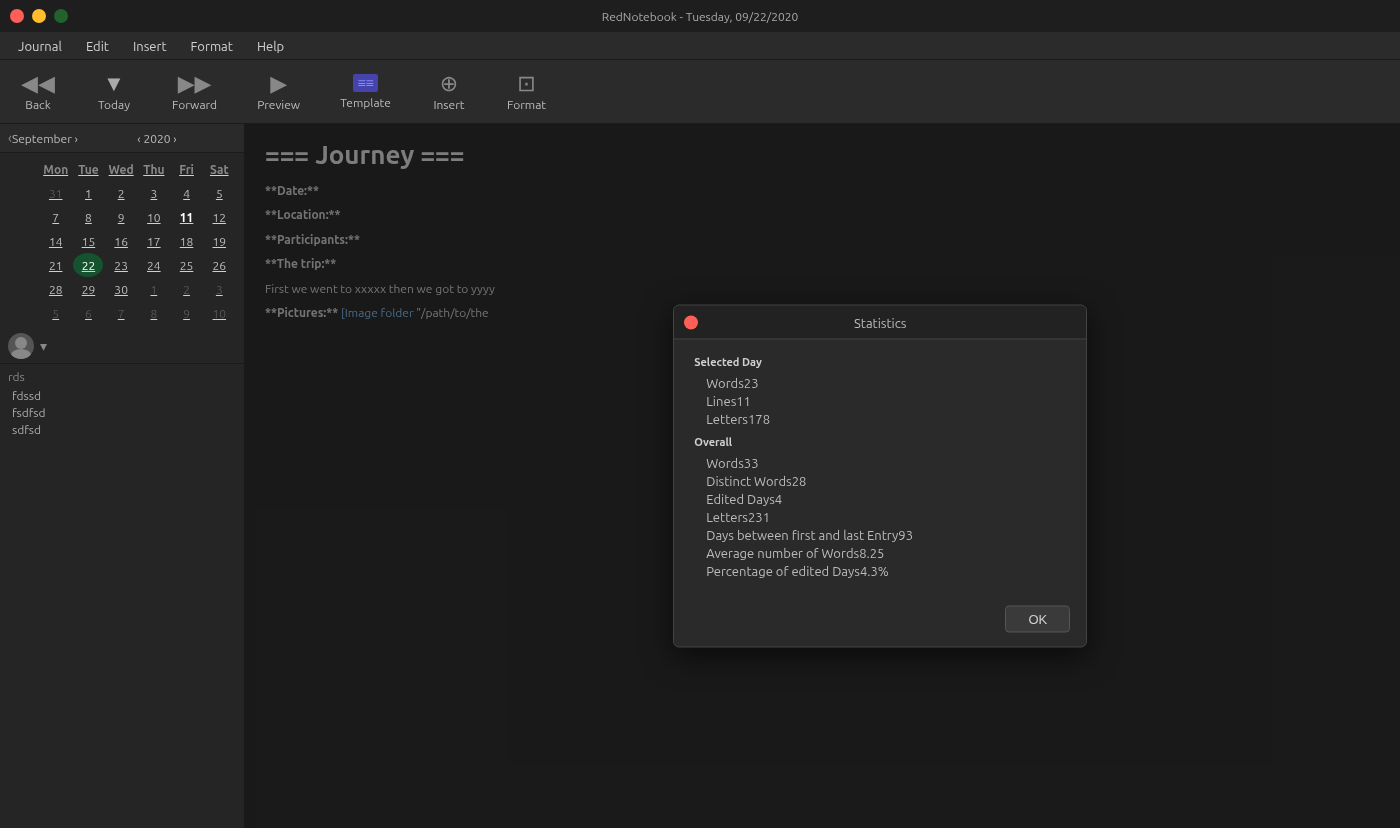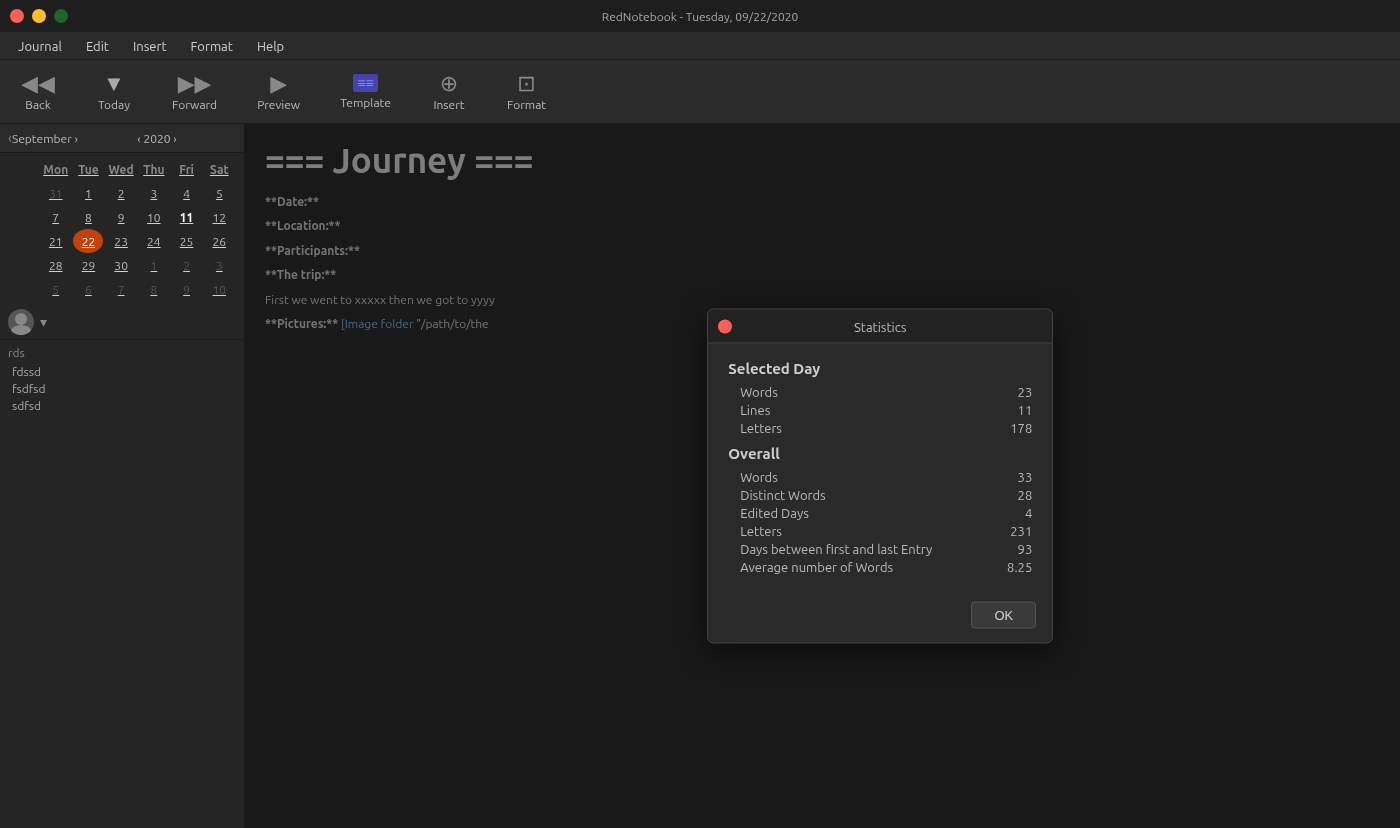--- a/index.html
+++ b/index.html
@@ -148,21 +148,21 @@
       align-items: center;
       justify-content: center;
       font-size: 12px;
       color: #bbb;
       border-radius: 3px;
       cursor: pointer;
     }
     .cal-cell.header { color: #888; font-weight: bold; cursor: default; }
     .cal-cell.today-bold { font-weight: bold; color: #fff; }
     .cal-cell.selected {
-      background: #c2410c;
+      background: #14532d;
       color: #fff;
       border-radius: 50%;
     }
     .cal-cell.other-month { color: #555; }
 
     
     #tag-section {
       padding: 6px 8px;
       border-top: 1px solid #1a1a1a;
     }
@@ -198,21 +198,21 @@
 
     
     #content {
       flex: 1;
       background: #2b2b2b;
       padding: 16px 20px;
       overflow-y: auto;
       position: relative;
     }
     #entry-title {
-      font-size: 35px;
+      font-size: 26px;
       color: #d0d0d0;
       font-weight: bold;
       margin-bottom: 12px;
     }
     #entry-body {
       font-size: 12px;
       color: #c0c0c0;
       line-height: 1.7;
     }
     .entry-field { margin-bottom: 4px; }
@@ -226,21 +226,21 @@
       background: rgba(0,0,0,0.4);
       z-index: 10;
     }
 
     
     #dialog {
       position: absolute;
       top: 50%;
       left: 55%;
       transform: translate(-50%, -50%);
-      width: 346px;
+      width: 414px;
       background: #2a2a2a;
       border: 1px solid #444;
       border-radius: 6px;
       z-index: 20;
       box-shadow: 0 8px 30px rgba(0,0,0,0.6);
       overflow: hidden;
     }
     #dialog-titlebar {
       background: #222;
       height: 34px;
@@ -262,26 +262,25 @@
     #dialog-title {
       color: #bbb;
       font-size: 13px;
     }
     #dialog-body {
       padding: 16px 20px;
     }
     .stat-section-header {
       color: #d0d0d0;
       font-weight: bold;
-      font-size: 15px;
+      font-size: 11px;
       margin-bottom: 6px;
     }
     .stat-row {
       display: flex;
-      justify-content: space-between;
       padding: 2px 0 2px 12px;
       color: #bbb;
       font-size: 13px;
     }
     .stat-row .stat-label { color: #bbb; }
     .stat-row .stat-value { color: #bbb; }
     .stat-divider {
       height: 8px;
     }
     #dialog-footer {
@@ -385,20 +384,29 @@
       <div class="cal-row">
         <div class="cal-cell"></div>
         <div class="cal-cell">7</div>
         <div class="cal-cell">8</div>
         <div class="cal-cell">9</div>
         <div class="cal-cell">10</div>
         <div class="cal-cell today-bold">11</div>
         <div class="cal-cell">12</div>
       </div>
 
+      <div class="cal-row">
+        <div class="cal-cell"></div>
+        <div class="cal-cell">14</div>
+        <div class="cal-cell">15</div>
+        <div class="cal-cell">16</div>
+        <div class="cal-cell">17</div>
+        <div class="cal-cell">18</div>
+        <div class="cal-cell">19</div>
+      </div>
 
       <div class="cal-row">
         <div class="cal-cell"></div>
         <div class="cal-cell">21</div>
         <div class="cal-cell selected">22</div>
         <div class="cal-cell">23</div>
         <div class="cal-cell">24</div>
         <div class="cal-cell">25</div>
         <div class="cal-cell">26</div>
       </div>
@@ -505,19 +513,23 @@
           <span class="stat-value">231</span>
         </div>
         <div class="stat-row">
           <span class="stat-label">Days between first and last Entry</span>
           <span class="stat-value">93</span>
         </div>
         <div class="stat-row">
           <span class="stat-label">Average number of Words</span>
           <span class="stat-value">8.25</span>
         </div>
+        <div class="stat-row">
+          <span class="stat-label">Percentage of edited Days</span>
+          <span class="stat-value">4.3%</span>
+        </div>
       </div>
       <div id="dialog-footer">
         <button id="ok-btn">OK</button>
       </div>
     </div>
   </div>
 </div>
 
 </body></html>

